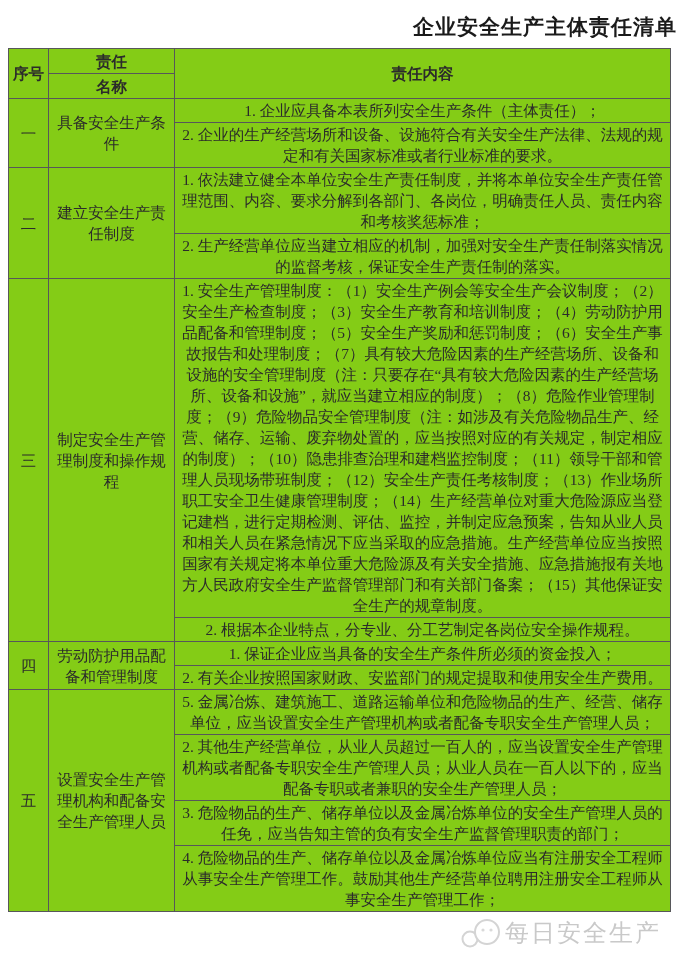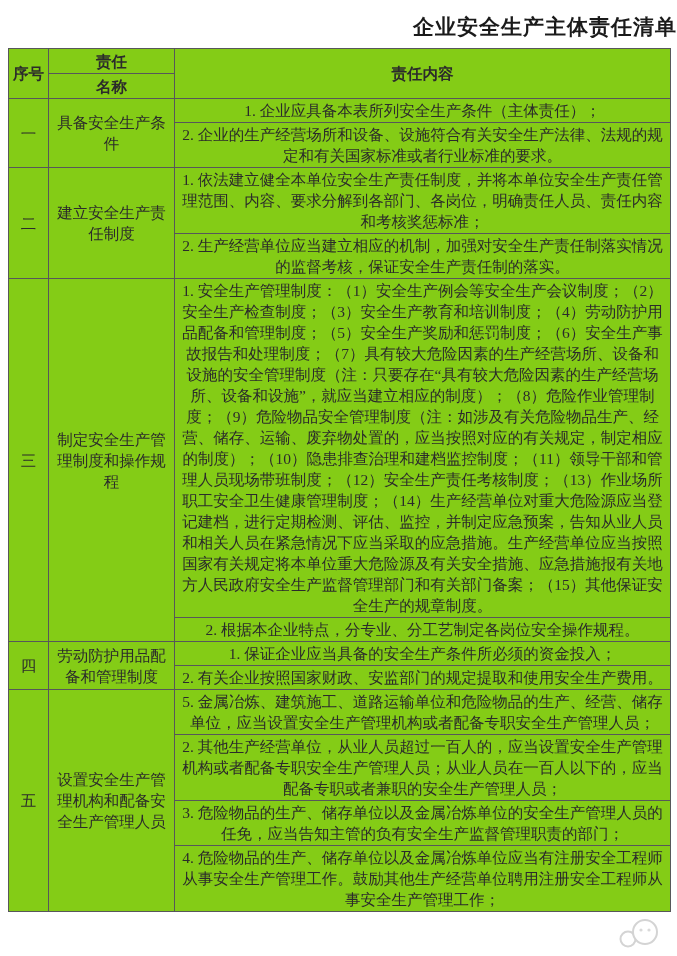--- a/index.html
+++ b/index.html
@@ -157,13 +157,14 @@
 
 <div class="watermark">
   <span class="watermark-icon">
     <svg width="44" height="34" viewBox="0 0 44 34" fill="none" xmlns="http://www.w3.org/2000/svg">
       <circle cx="11" cy="23" r="7.5" stroke="#d4d4d4" stroke-width="2" fill="none"></circle>
       <circle cx="28" cy="16" r="12" stroke="#d4d4d4" stroke-width="2" fill="#ffffff"></circle>
       <circle cx="24" cy="14" r="1.6" fill="#d9d9d9"></circle>
       <circle cx="32" cy="14" r="1.6" fill="#d9d9d9"></circle>
     </svg>
   </span>
+  <span class="watermark-text">每日安全生产</span>
 </div>
 
 </body></html>

